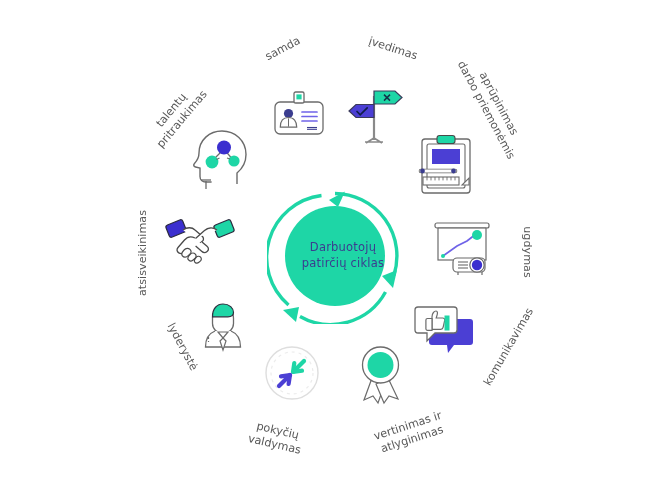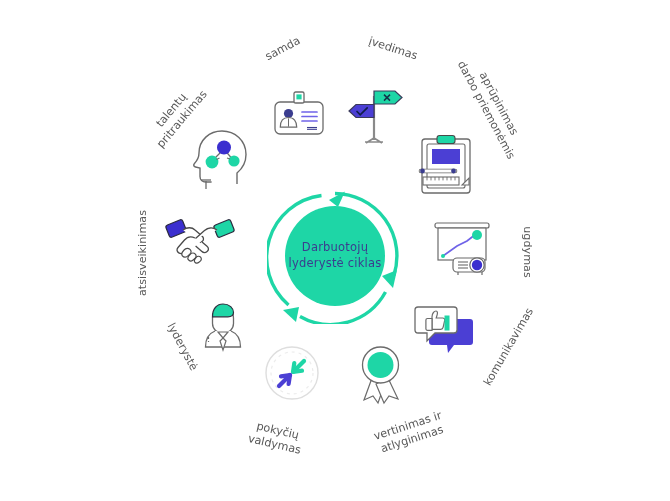--- a/index.html
+++ b/index.html
@@ -30,21 +30,21 @@
     position: absolute;
     left: 18px;
     top: 18px;
     width: 100px;
     height: 100px;
     border-radius: 50%;
     background: #1ed6a6;
   }
   .hub-text {
     position: absolute;
-    left: 0;
+    left: 8px;
     top: 0;
     width: 136px;
     height: 136px;
     display: flex;
     flex-direction: column;
     align-items: center;
     justify-content: center;
     text-align: center;
     color: #3b3d8f;
     font-size: 11.5px;
@@ -91,21 +91,21 @@
 
       <g fill="#1ed6a6">
         <polygon points="62,12 78,3.5 71,19"></polygon>
         <polygon points="130,82 126,100 115,88"></polygon>
         <polygon points="29,134 16,122 32,119"></polygon>
       </g>
     </svg>
     <div class="hub-disc"></div>
     <div class="hub-text">
       <span>Darbuotojų</span>
-      <span>lyderystė ciklas</span>
+      <span>patirčių ciklas</span>
     </div>
   </div>
 
   <div class="lbl" style="left:238px; top:42px; width:90px; transform:rotate(-28deg);">samda</div>
 
   <div class="lbl" style="left:345px; top:42px; width:96px; transform:rotate(18deg);">įvedimas</div>
 
   <div class="lbl" style="left:412px; top:93px; width:160px; transform:rotate(62deg);">aprūpinimas
 darbo priemonėmis</div>
 

